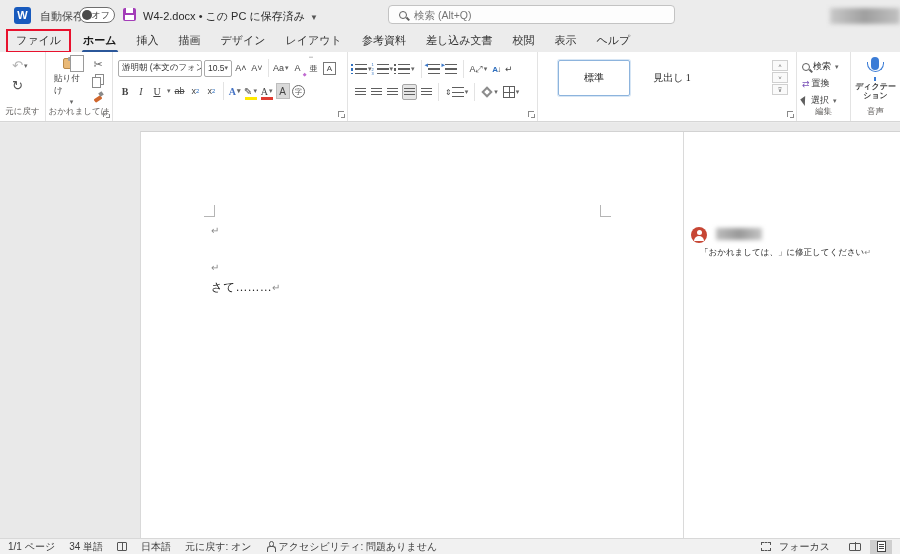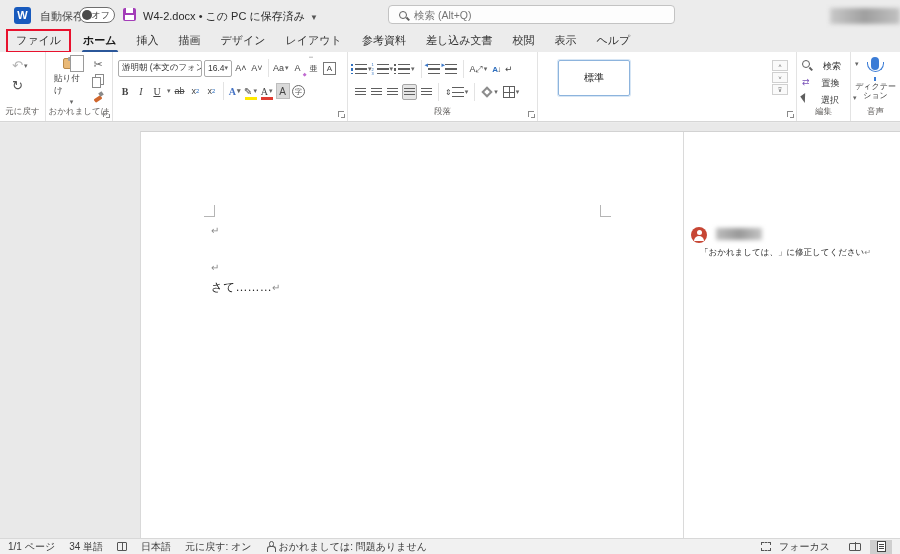--- a/index.html
+++ b/index.html
@@ -114,32 +114,32 @@
   
   .g-styles { width:259px; }
   .stylecards { position:absolute; left:20px; top:8px; display:flex; gap:6px; }
   .scard { width:72px; height:36px; border:1px solid transparent; border-radius:2px; display:flex; align-items:center; justify-content:center; font-size:10px; color:#222; font-family:"Liberation Serif","DejaVu Serif",serif; white-space:nowrap; }
   .scard.sel { border:1px solid #8db4dd; box-shadow:0 0 0 1px #d7e6f5; }
   .sscroll { position:absolute; right:8px; top:8px; width:16px; display:flex; flex-direction:column; gap:1px; }
   .sscroll .sbtn { height:11px; border:1px solid #d0d0d0; background:#fafafa; font-size:6px; color:#666; text-align:center; line-height:10px; }
 
   
   .g-edit { width:54px; }
-  .erow { position:absolute; left:5px; display:flex; align-items:flex-start; gap:13px; font-size:9px; color:#333; white-space:nowrap; }
+  .erow { position:absolute; left:5px; display:flex; align-items:center; gap:3px; font-size:9px; color:#333; white-space:nowrap; }
   .er1 { top:8px; } .er2 { top:25px; } .er3 { top:42px; }
   .swap { font-size:9px; color:#7a52b8; letter-spacing:-1px; }
   .selarrow { width:0; height:0; border-top:8px solid #5f5f5f; border-right:6px solid transparent; transform:rotate(-35deg); }
 
   
   .g-voice { width:49px; }
   .micwrap { position:absolute; left:14px; top:5px; width:20px; height:22px; }
   .mic { position:absolute; left:6px; top:0; width:8px; height:13px; background:#3b7cd6; border-radius:4px; }
   .micwrap::before { content:""; position:absolute; left:2px; top:5px; width:15px; height:9px; border:1.5px solid #3b7cd6; border-top:none; border-radius:0 0 9px 9px; }
   .micwrap::after { content:""; position:absolute; left:9px; bottom:-2px; width:2px; height:4px; background:#3b7cd6; }
-  .dictxt { position:absolute; left:0; right:0; top:30px; text-align:center; font-size:8px; color:#3b3b3b; line-height:9px; }
+  .dictxt { position:absolute; left:0; right:0; top:30px; text-align:center; font-size:8px; color:#3b3b3b; line-height:9px;font-weight:bold; }
 
   
   .workspace { position:absolute; left:0; top:123px; width:900px; height:415px; background:#e9e9e9; }
   .paper { position:absolute; left:140px; top:8px; width:760px; height:407px; background:#fff; border-top:1px solid #d2d2d2; border-left:1px solid #d9d9d9; }
   .margin-div { position:absolute; left:542px; top:0; bottom:0; width:1px; background:#dadada; }
   .cmark { position:absolute; width:11px; height:12px; }
   .cm-tl { left:63px; top:73px; border-right:1px solid #b5b5b5; border-bottom:1px solid #b5b5b5; }
   .cm-tr { left:459px; top:73px; border-left:1px solid #b5b5b5; border-bottom:1px solid #b5b5b5; }
   .docline { position:absolute; left:70px; font-family:"Liberation Serif","DejaVu Serif",serif; font-size:11.5px; color:#1a1a1a; letter-spacing:0.6px; white-space:nowrap; }
   .pmark { color:#8a8a8a; font-size:10px; font-family:"Liberation Sans",sans-serif; letter-spacing:0; }
@@ -233,21 +233,21 @@
       <div class="grp-label">おかれましては</div>
       <div class="launcher"></div>
     </div>
 
     <div class="grp g-font">
       <div class="frow1">
         <div class="combo c-name">
             <span>游明朝 (本文のフォント)</span>
           </div>
         <div class="combo c-size">
-            <span>16.4</span>
+            <span>10.5</span>
             <span class="caret-s">▾</span>
           </div>
         <div class="rbtn fbtn fb-sm">A˄</div>
         <div class="rbtn fbtn fb-sm">A˅</div>
         <div class="vsep"></div>
         <div class="rbtn fbtn fb-sm">
             <span>Aa</span>
             <span class="caret-s">▾</span>
           </div>
         <div class="rbtn fbtn fb-sm fb-clear">A</div>
@@ -351,27 +351,27 @@
         <div class="vsep"></div>
         <div class="pbtn">
             <span class="bucket"></span>
             <span class="caret-s">▾</span>
           </div>
         <div class="pbtn">
             <span class="bordergrid"></span>
             <span class="caret-s">▾</span>
           </div>
       </div>
-      <div class="grp-label">段落</div>
       <div class="launcher"></div>
     </div>
 
     <div class="grp g-styles">
       <div class="stylecards">
         <div class="scard sel">標準</div>
+        <div class="scard">見出し 1</div>
       </div>
       <div class="sscroll">
         <div class="sbtn">˄</div>
         <div class="sbtn">˅</div>
         <div class="sbtn">⊽</div>
       </div>
       <div class="launcher"></div>
     </div>
 
     <div class="grp g-edit">
@@ -423,21 +423,21 @@
   <div class="statusbar">
     <span class="sb-item">1/1 ページ</span>
     <span class="sb-item">34 単語</span>
     <span class="sb-item">
         <span class="book"></span>
       </span>
     <span class="sb-item">日本語</span>
     <span class="sb-item">元に戻す: オン</span>
     <span class="sb-item">
         <span class="acc-person"></span>
-        <span>おかれましては: 問題ありません</span>
+        <span>アクセシビリティ: 問題ありません</span>
       </span>
     <span class="sb-right">
       <span class="sb-item" style="margin-right:10px;">
           <span class="focus-ic"></span>
           <span>フォーカス</span>
         </span>
       <span class="view-ic">
           <span class="ic-read"></span>
         </span>
       <span class="view-ic sel">

